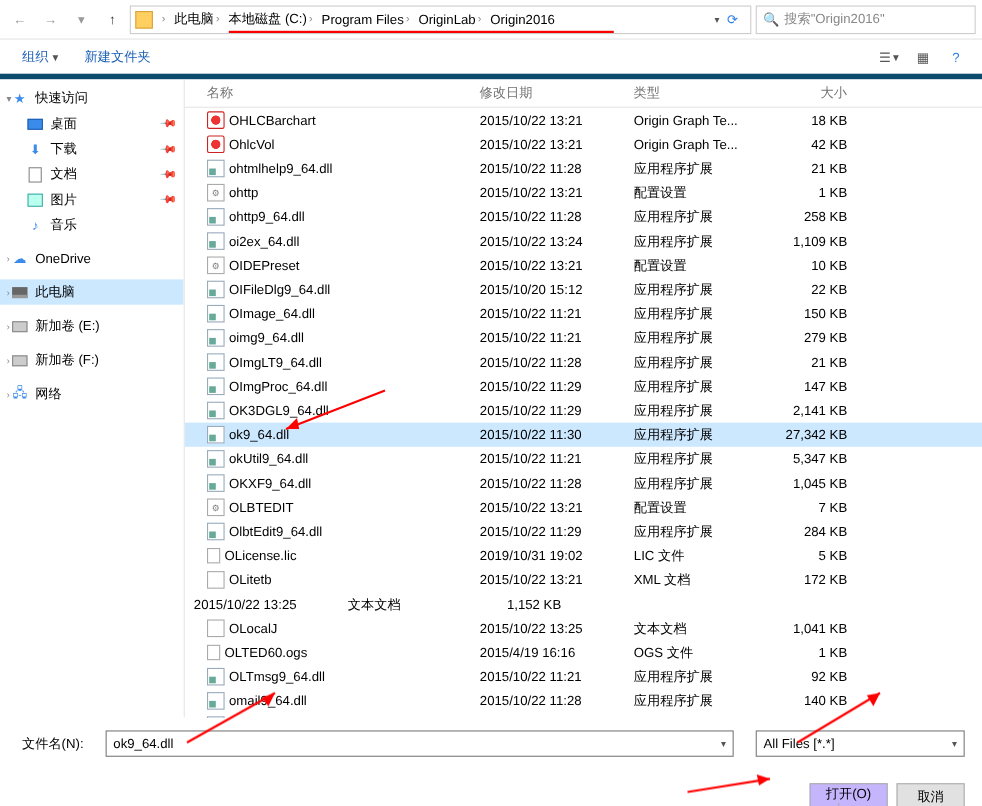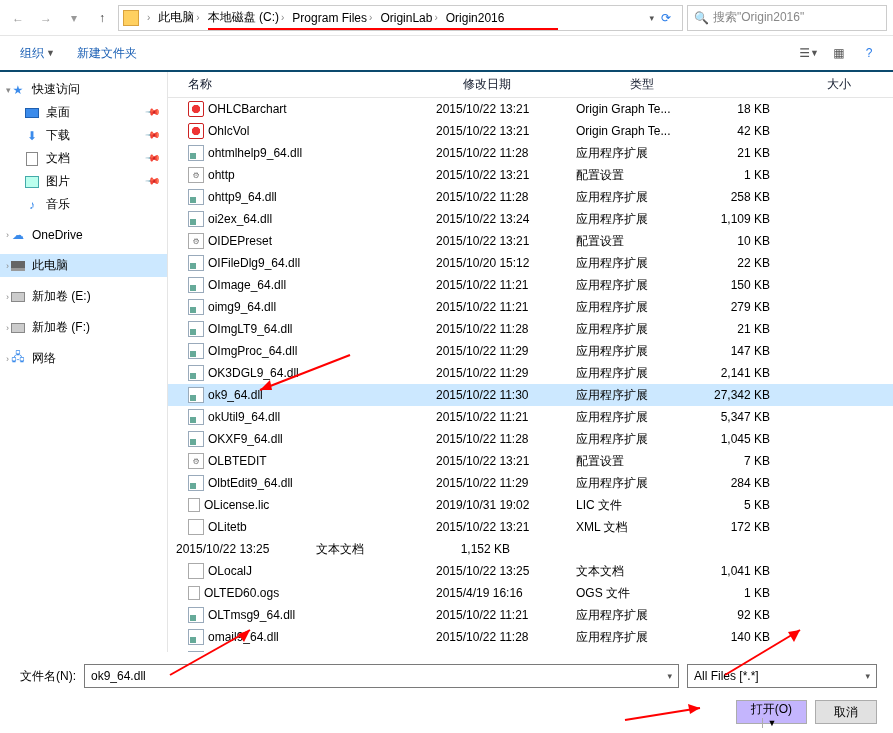--- a/index.html
+++ b/index.html
@@ -11,21 +11,21 @@
 .nav-btn.enabled { color: #333; }
 .path-box { flex: 1; display: flex; align-items: center; border: 1px solid #ccc; height: 26px; padding: 0 4px; background: #fff; }
 .path-icon { width: 16px; height: 16px; background: #ffd060; border: 1px solid #d9a23d; margin-right: 4px; }
 .path-seg { padding: 2px 4px; display: flex; align-items: center; gap: 2px; }
 .path-seg .chev { color: #888; font-size: 10px; }
 .path-refresh { width: 24px; display: flex; justify-content: center; color: #2b7de9; }
 .search-box { width: 200px; border: 1px solid #ccc; height: 26px; display: flex; align-items: center; padding: 0 6px; color: #888; }
 .search-box .mag { margin-right: 4px; }
 
 
-.toolbar { display: flex; align-items: center; height: 36px; padding: 0 12px; gap: 6px; border-bottom: 2px solid #0c4a6e; justify-content: space-between; }
+.toolbar { display: flex; align-items: center; height: 36px; padding: 0 12px; gap: 6px; border-bottom: 5px solid #0c4a6e; justify-content: space-between; }
 .tb-btn { padding: 4px 8px; color: #1a5fb4; display: flex; align-items: center; gap: 2px; cursor: pointer; }
 .tb-spacer { flex: 1; }
 .tb-icon { width: 24px; height: 24px; display: flex; align-items: center; justify-content: center; color: #555; cursor: pointer; }
 
 
 .main { display: flex; height: 580px; }
 
 
 .sidebar { width: 168px; border-right: 1px solid #e5e5e5; overflow-y: auto; padding: 6px 0; }
 .side-group { margin-bottom: 8px; }
@@ -42,21 +42,21 @@
 .ico-pic { width: 14px; height: 12px; border: 1px solid #4aa; background: #bfe; }
 .ico-vid { width: 14px; height: 12px; background: #777; }
 .ico-music { color: #3b8beb; }
 .ico-cloud { color: #3b8beb; }
 .ico-pc { width: 14px; height: 10px; background: #666; border-bottom: 3px solid #999; }
 .ico-drive { width: 14px; height: 10px; background: #ccc; border: 1px solid #888; }
 .ico-net { color: #3b8beb; }
 
 
 .file-area { flex: 1; display: flex; flex-direction: column; }
-.file-header { display: flex; border-bottom: 1px solid #e5e5e5; height: 26px; align-items: center; color: #0f172a; gap: 27px; }
+.file-header { display: flex; border-bottom: 1px solid #e5e5e5; height: 26px; align-items: center; color: #737373; }
 .col { padding: 0 8px; }
 .col-name { width: 260px; padding-left: 20px; }
 .col-date { width: 140px; }
 .col-type { width: 120px; }
 .col-size { width: 90px; text-align: right; }
 .file-rows { flex: 1; overflow-y: auto; }
 .file-row { display: flex; height: 22px; align-items: center; cursor: default; }
 .file-row.selected { background: #cce8ff; }
 .file-row .col-name { display: flex; align-items: center; gap: 4px; }
 .fico { width: 16px; height: 16px; flex-shrink: 0; display: flex; align-items: center; justify-content: center; }
@@ -64,21 +64,21 @@
 .fico-dll { border: 1px solid #9ab; background: #fff; position: relative; }
 .fico-dll::after { content: ""; position: absolute; bottom: 1px; left: 1px; width: 6px; height: 6px; background: #6a9; }
 .fico-cfg { border: 1px solid #aaa; background: #fff; }
 .fico-cfg::after { content: "⚙"; font-size: 8px; color: #777; }
 .fico-txt { border: 1px solid #aaa; background: #fff; }
 .fico-lic { width: 12px; height: 14px; border: 1px solid #aaa; background: #fff; }
 .fico-xml { border: 1px solid #aaa; background: #fff; font-size: 8px; color: #37c; }
 
 
 .bottom { padding: 12px 16px; }
-.fn-row { display: flex; align-items: center; gap: 8px; margin-bottom: 12px; }
+.fn-row { display: flex; align-items: center; gap: 20px; margin-bottom: 24px; }
 .fn-label { width: 60px; text-align: right; }
 .fn-input { flex: 1; border: 1px solid #7a7a7a; height: 24px; padding: 0 6px; display: flex; align-items: center; justify-content: space-between; }
 .fn-filter { width: 190px; border: 1px solid #7a7a7a; height: 24px; padding: 0 6px; display: flex; align-items: center; justify-content: space-between; }
 .btn-row { display: flex; justify-content: flex-end; gap: 8px; }
 .dlg-btn { border: 1px solid #acacac; background: #e1e1e1; height: 24px; padding: 0 18px; display: flex; align-items: center; cursor: pointer; }
 .dlg-btn-split { border: 1px solid #acacac; background: #c4b5fd; height: 24px; display: flex; align-items: center; cursor: pointer; flex-direction: column; }
 .dlg-btn-split .main-b { padding: 0 14px; }
 .dlg-btn-split .drop-b { border-left: 1px solid #acacac; padding: 0 4px; font-size: 9px; }
 .dd { font-size: 9px; color: #555; }
 

